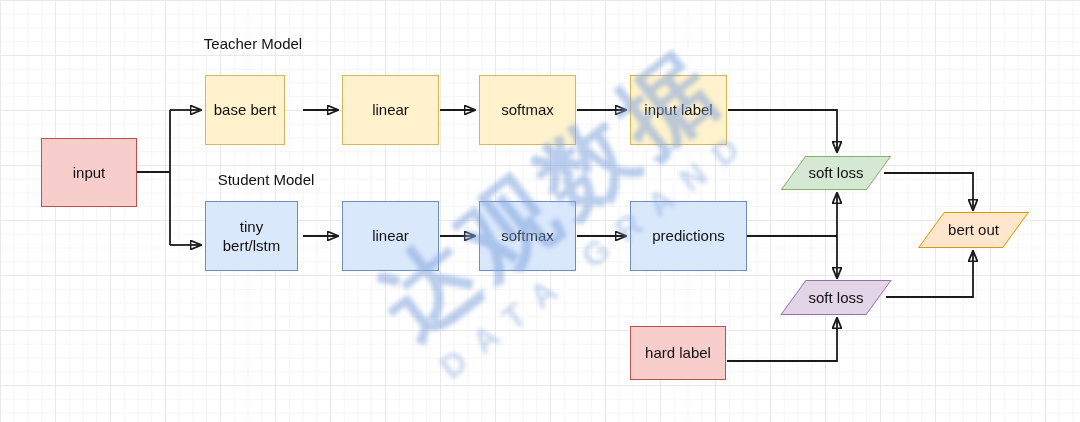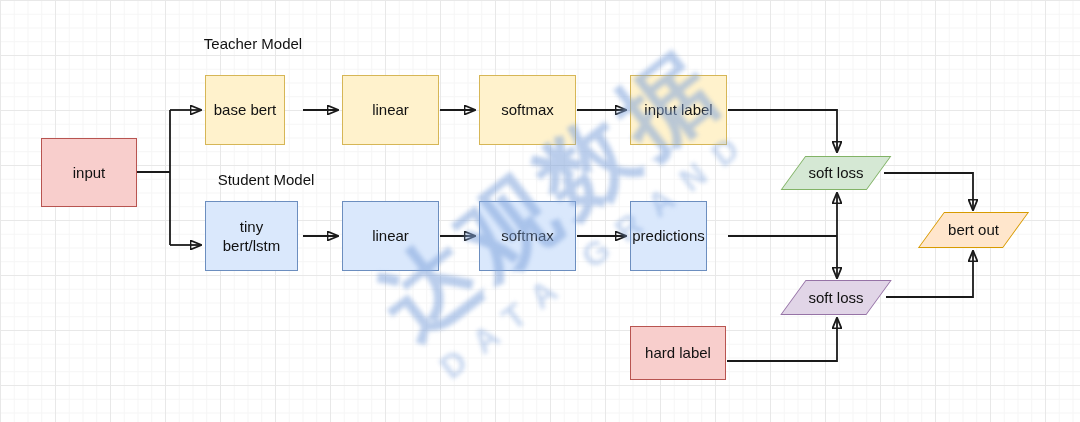--- a/index.html
+++ b/index.html
@@ -138,21 +138,21 @@
   <div class="node" style="left:342px;top:201px;width:97px;height:70px">
     <div class="shape" style="background-color: rgb(218, 232, 252); border-color: rgb(108, 142, 191);"></div>
     <span class="nlabel">linear</span>
   </div>
 
   <div class="node" style="left:479px;top:201px;width:97px;height:70px">
     <div class="shape" style="background-color: rgb(218, 232, 252); border-color: rgb(108, 142, 191);"></div>
     <span class="nlabel">softmax</span>
   </div>
 
-  <div class="node" style="left:630px;top:201px;width:77px;height:70px">
+  <div class="node" style="left:630px;top:201px;width:117px;height:70px">
     <div class="shape" style="background-color: rgb(218, 232, 252); border-color: rgb(108, 142, 191);"></div>
     <span class="nlabel">predictions</span>
   </div>
 
   <div class="node" style="left:630px;top:326px;width:96px;height:54px">
     <div class="shape" style="background-color: rgb(248, 206, 204); border-color: rgb(184, 84, 80);"></div>
     <span class="nlabel">hard label</span>
   </div>
 
   <div class="node pgram" style="left:780px;top:156px;width:112px;height:34px">

